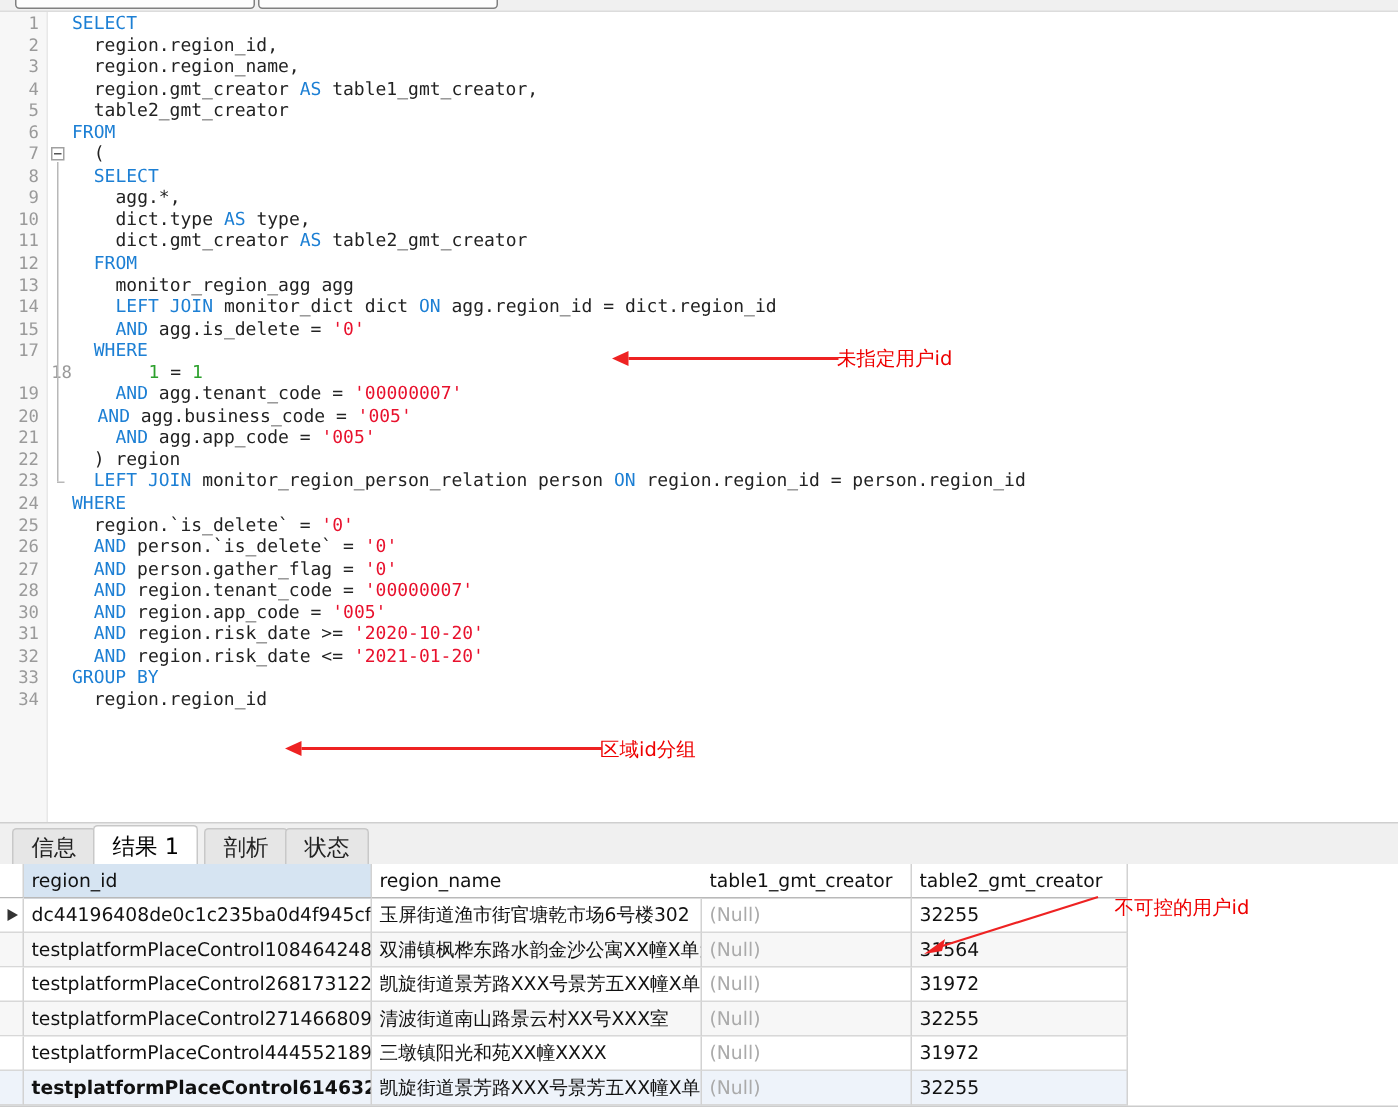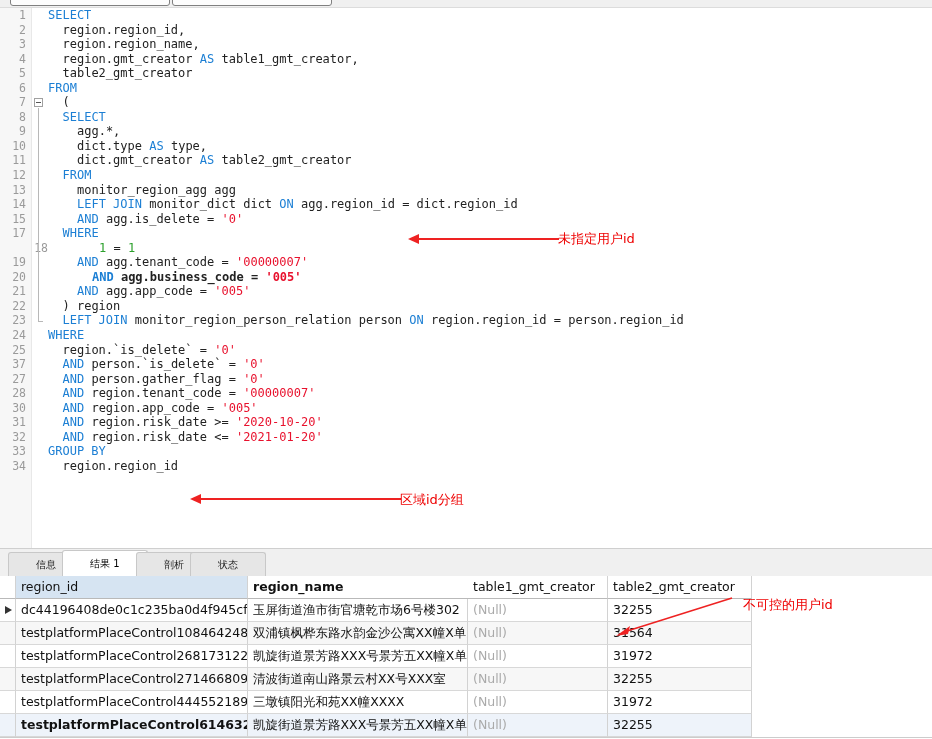--- a/index.html
+++ b/index.html
@@ -93,21 +93,21 @@
   }
   .arrow-diag { position: absolute; }
 
   
   .tabs {
     position: absolute; top: 548px; left: 0; width: 932px; height: 28px;
     background: #f0f0f0; border-top: 1px solid #cfcfcf;
   }
   .tab {
     position: absolute; top: 3px; height: 25px; line-height: 24px;
-    padding: 0 27px; font-size: 10px; color: #222;
+    padding: 0 12px; font-size: 15px; color: #222;
     font-family: "DejaVu Sans", sans-serif;
     border: 1px solid #c8c8c8; border-bottom: none;
     border-radius: 3px 3px 0 0;
     background: #e6e6e6;
   }
   .tab.active { background: #ffffff; color: #000; top: 1px; height: 27px; line-height: 26px; }
 
   .grid {
     position: absolute; top: 576px; left: 0; width: 932px; height: 163px;
     background: #ffffff;
@@ -171,27 +171,27 @@
         <div class="ln" style="top: 0px;"><span class="num">9</span><span class="txt" style="left: 77px;"><span>agg.*,</span></span></div>
         <div class="ln" style="top: 0px;"><span class="num">10</span><span class="txt" style="left: 77px;"><span>dict.type </span><span class="kw">AS</span><span> type,</span></span></div>
         <div class="ln" style="top: 0px;"><span class="num">11</span><span class="txt" style="left: 77px;"><span>dict.gmt_creator </span><span class="kw">AS</span><span> table2_gmt_creator</span></span></div>
         <div class="ln" style="top: 0px;"><span class="num">12</span><span class="txt" style="left: 62.5px;"><span class="kw">FROM</span></span></div>
         <div class="ln" style="top: 0px;"><span class="num">13</span><span class="txt" style="left: 77px;"><span>monitor_region_agg agg</span></span></div>
         <div class="ln" style="top: 0px;"><span class="num">14</span><span class="txt" style="left: 77px;"><span class="kw">LEFT JOIN</span><span> monitor_dict dict </span><span class="kw">ON</span><span> agg.region_id = dict.region_id</span></span></div>
         <div class="ln" style="top: 0px;"><span class="num">15</span><span class="txt" style="left: 77px;"><span class="kw">AND</span><span> agg.is_delete = </span><span class="str">'0'</span></span></div>
         <div class="ln" style="top: 0px;"><span class="num">17</span><span class="txt" style="left: 62.5px;"><span class="kw">WHERE</span></span></div>
         <div class="ln" style="top: 0px; margin-left: 22px;"><span class="num">18</span><span class="txt" style="left: 77px;"><span class="num2">1</span><span> = </span><span class="num2">1</span></span></div>
         <div class="ln" style="top: 0px;"><span class="num">19</span><span class="txt" style="left: 77px;"><span class="kw">AND</span><span> agg.tenant_code = </span><span class="str">'00000007'</span></span></div>
-        <div class="ln" style="top: 0px;"><span class="num">20</span><span class="txt" style="left: 92px; font-weight: bold;"><span class="kw">AND</span><span> agg.business_code = </span><span class="str">'005'</span></span></div>
+        <div class="ln" style="top: 0px;"><span class="num">20</span><span class="txt" style="left: 65px;"><span class="kw">AND</span><span> agg.business_code = </span><span class="str">'005'</span></span></div>
         <div class="ln" style="top: 0px;"><span class="num">21</span><span class="txt" style="left: 77px;"><span class="kw">AND</span><span> agg.app_code = </span><span class="str">'005'</span></span></div>
         <div class="ln" style="top: 0px;"><span class="num">22</span><span class="txt" style="left: 62.5px;"><span>) region</span></span></div>
         <div class="ln" style="top: 0px;"><span class="num">23</span><span class="txt" style="left: 62.5px;"><span class="kw">LEFT JOIN</span><span> monitor_region_person_relation person </span><span class="kw">ON</span><span> region.region_id = person.region_id</span></span></div>
         <div class="ln" style="top: 0px;"><span class="num">24</span><span class="txt" style="left: 48px;"><span class="kw">WHERE</span></span></div>
         <div class="ln" style="top: 0px;"><span class="num">25</span><span class="txt" style="left: 62.5px;"><span>region.`is_delete` = </span><span class="str">'0'</span></span></div>
-        <div class="ln" style="top: 0px;"><span class="num">37</span><span class="txt" style="left: 62.5px;"><span class="kw">AND</span><span> person.`is_delete` = </span><span class="str">'0'</span></span></div>
+        <div class="ln" style="top: 0px;"><span class="num">26</span><span class="txt" style="left: 62.5px;"><span class="kw">AND</span><span> person.`is_delete` = </span><span class="str">'0'</span></span></div>
         <div class="ln" style="top: 0px;"><span class="num">27</span><span class="txt" style="left: 62.5px;"><span class="kw">AND</span><span> person.gather_flag = </span><span class="str">'0'</span></span></div>
         <div class="ln" style="top: 0px;"><span class="num">28</span><span class="txt" style="left: 62.5px;"><span class="kw">AND</span><span> region.tenant_code = </span><span class="str">'00000007'</span></span></div>
         <div class="ln" style="top: 0px;"><span class="num">30</span><span class="txt" style="left: 62.5px; text-align: center;"><span class="kw">AND</span><span> region.app_code = </span><span class="str">'005'</span></span></div>
         <div class="ln" style="top: 0px;"><span class="num">31</span><span class="txt" style="left: 62.5px;"><span class="kw">AND</span><span> region.risk_date &gt;= </span><span class="str">'2020-10-20'</span></span></div>
         <div class="ln" style="top: 0px;"><span class="num">32</span><span class="txt" style="left: 62.5px;"><span class="kw">AND</span><span> region.risk_date &lt;= </span><span class="str">'2021-01-20'</span></span></div>
         <div class="ln" style="top: 0px;"><span class="num">33</span><span class="txt" style="left: 48px;"><span class="kw">GROUP BY</span></span></div>
         <div class="ln" style="top: 0px;"><span class="num">34</span><span class="txt" style="left: 62.5px;"><span>region.region_id</span></span></div>
       </div>
     <div class="fold-box" id="fold-box" style="top: 89.8px;"></div>
     <div class="fold-line" id="fold-line" style="top: 99.8px; height: 213.25px;"></div>
@@ -211,21 +211,21 @@
     <div class="tab active" style="left:62px;">结果 1</div>
     <div class="tab" style="left:136px;">剖析</div>
     <div class="tab" style="left:190px;">状态</div>
   </div>
 
   <div class="grid">
     <div class="grid-inner" id="grid-inner">
         <div class="row hdr">
           <div class="rowmark hdrmark"></div>
           <div class="cell selcol" style="left: 16px; width: 232px;">region_id</div>
-          <div class="cell" style="left: 248px; width: 252px; font-weight: bold;">region_name</div>
+          <div class="cell" style="left: 248px; width: 252px;">region_name</div>
           <div class="cell" style="left: 468px; width: 140px;">table1_gmt_creator</div>
           <div class="cell" style="left: 608px; width: 144px;">table2_gmt_creator</div>
         </div>
         <div class="row">
           <div class="rowmark">
             <div class="caret"></div>
           </div>
           <div class="cell" style="left: 16px; width: 232px;">dc44196408de0c1c235ba0d4f945cfdf</div>
           <div class="cell" style="left: 248px; width: 220px;">玉屏街道渔市街官塘乾市场6号楼302</div>
           <div class="cell nullv" style="left: 468px; width: 140px;">(Null)</div>

